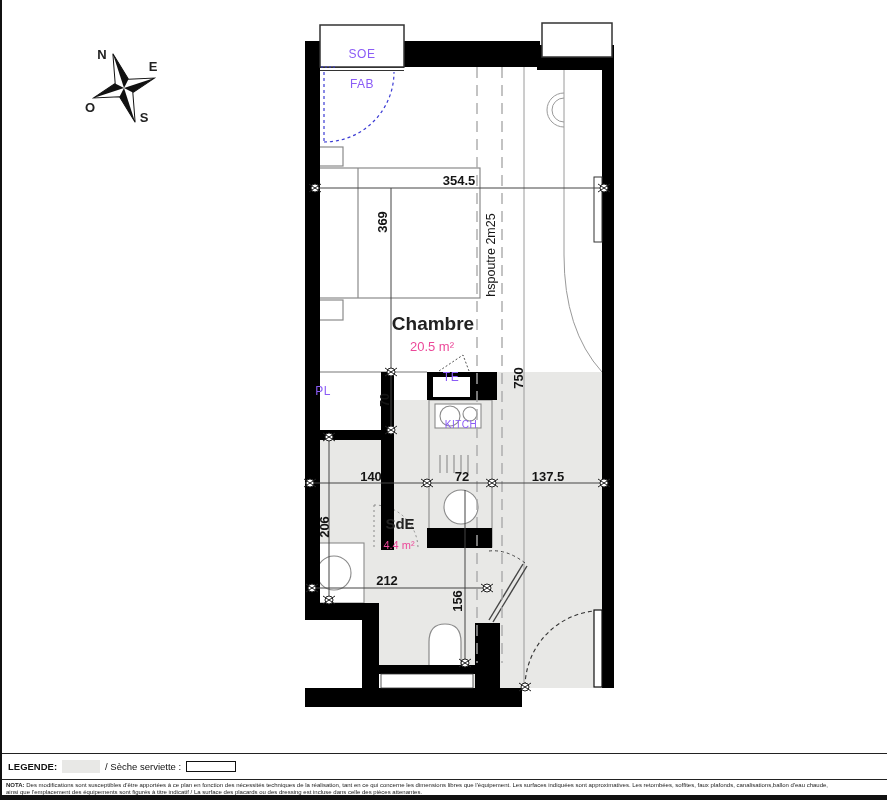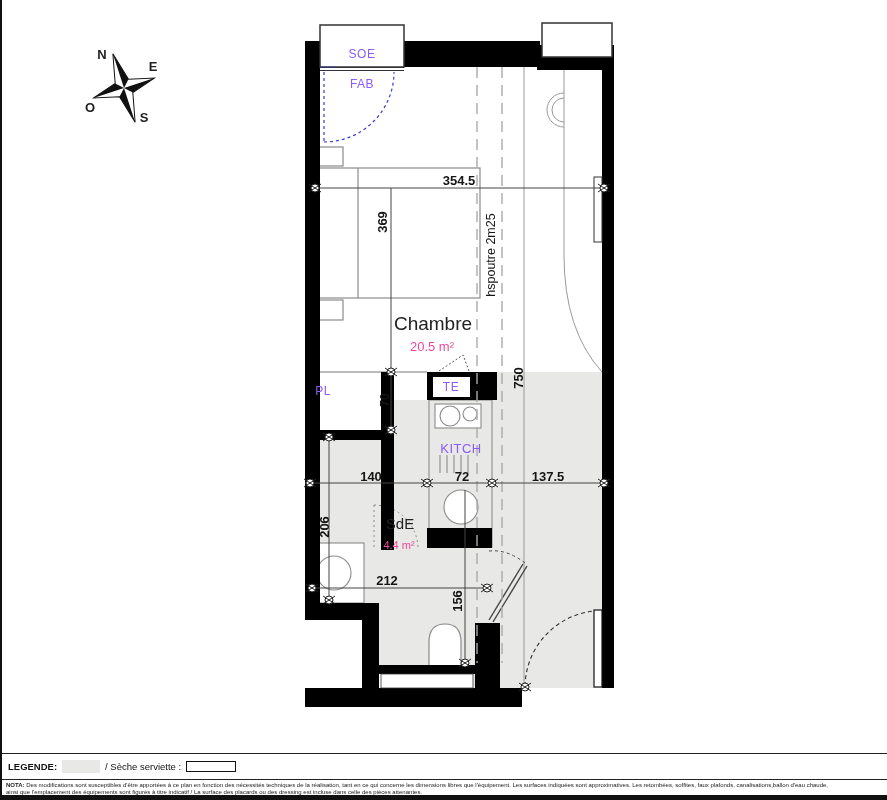--- a/index.html
+++ b/index.html
@@ -9,21 +9,21 @@
     border-left:2px solid #111;
     box-sizing:border-box;
   }
   svg{position:absolute;left:0;top:0;}
   .lbl{
     position:absolute;transform:translate(-50%,-50%);
     font-weight:700;font-size:13px;color:#151515;white-space:nowrap;line-height:1;
   }
   .rot{transform:translate(-50%,-50%) rotate(-90deg);}
   .soft{font-weight:400;}
-  .room{font-weight:400;font-size:19px;color:#222;}
+  .room{font-weight:700;font-size:19px;color:#222;}
   .roomarea{font-weight:400;font-size:13px;color:#ec4899;}
   .tag{font-weight:400;font-size:12px;color:#8b5cf6;letter-spacing:.5px;}
   .compass-letter{position:absolute;transform:translate(-50%,-50%);font-size:13px;font-weight:600;color:#222;}
   
   #legend-bar{
     position:absolute;left:0;top:753px;width:887px;height:27px;
     border-top:1px solid #222;border-bottom:1px solid #222;
     display:flex;align-items:center;gap:5px;padding:0 0 0 6px;box-sizing:border-box;
     font-size:9.5px;color:#111;white-space:nowrap;
   }
@@ -198,22 +198,22 @@
 
   <div class="lbl" style="left:457px;top:180px">354.5</div>
   <div class="lbl rot" style="left:380px;top:222px">369</div>
   <div class="lbl rot soft" style="left:489px;top:255px;font-size:12.5px">hspoutre 2m25</div>
   <div class="lbl rot" style="left:516px;top:378px">750</div>
 
   <div class="lbl room" style="left:431px;top:323px">Chambre</div>
   <div class="lbl roomarea" style="left:430px;top:346px">20.5 m²</div>
 
   <div class="lbl tag" style="left:321px;top:391px">PL</div>
-  <div class="lbl tag" style="left:449px;top:387px">TE</div>
-  <div class="lbl tag" style="left:459px;top:448px;font-size:13px">KITCH</div>
+  <div class="lbl tag" style="left:449px;top:377px">TE</div>
+  <div class="lbl tag" style="left:459px;top:425px;font-size:10px">KITCH</div>
 
   <div class="lbl rot" style="left:383px;top:400px;font-size:12px">70</div>
   <div class="lbl" style="left:369px;top:476px">140</div>
   <div class="lbl" style="left:460px;top:476px">72</div>
   <div class="lbl" style="left:546px;top:476px">137.5</div>
   <div class="lbl rot" style="left:322px;top:527px">206</div>
 
   <div class="lbl room" style="left:398px;top:523px;font-size:15px">SdE</div>
   <div class="lbl roomarea" style="left:397px;top:545px;font-size:11px">4.4 m²</div>
 

